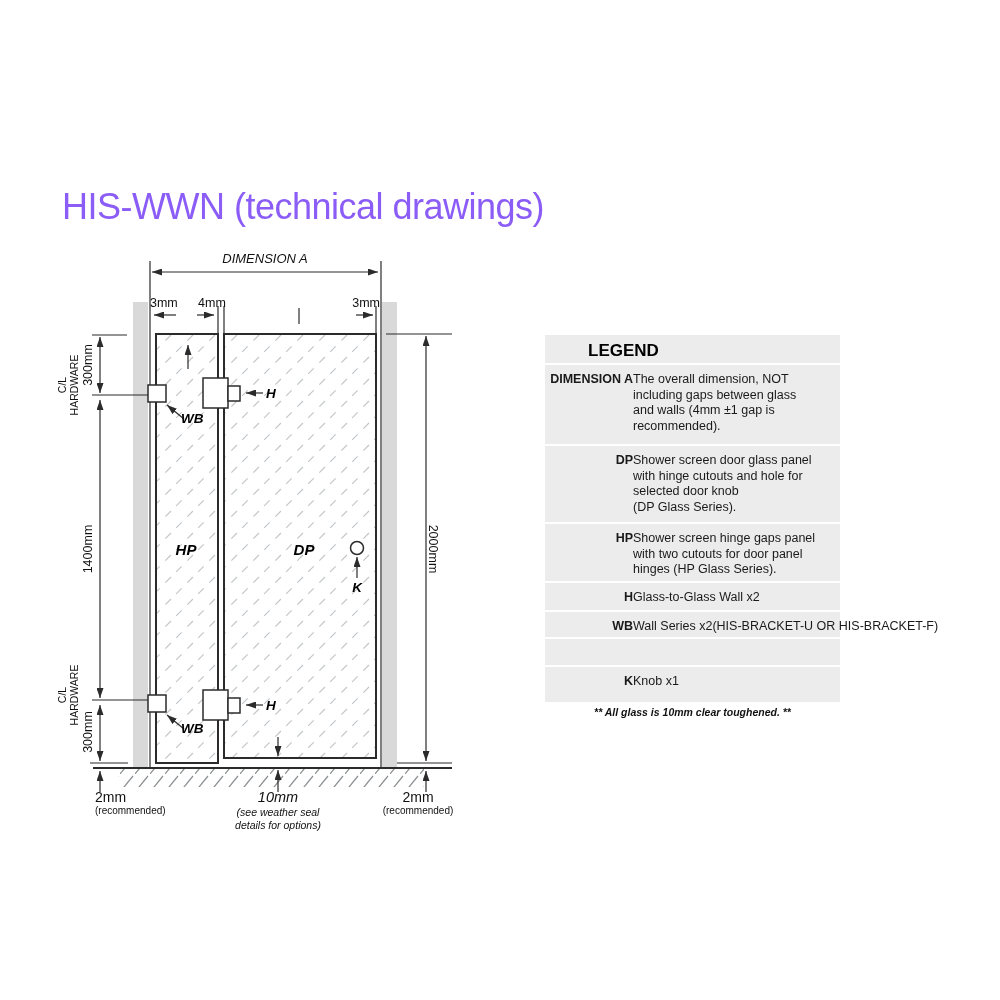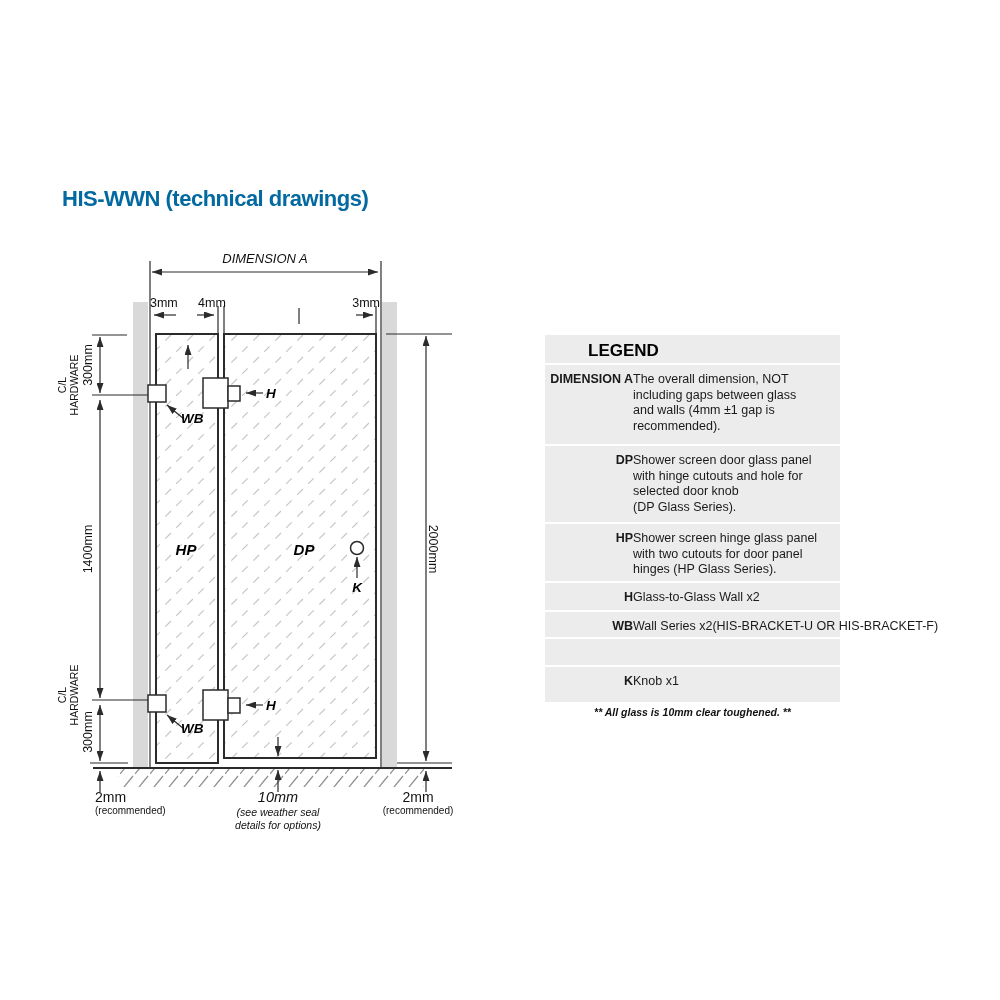--- a/index.html
+++ b/index.html
@@ -1,19 +1,19 @@
 <!DOCTYPE html>
 <html><head>
 <meta charset="utf-8">
 <style>
   html,body{margin:0;padding:0;background:#fff;}
   #page{position:relative;width:1000px;height:1000px;background:#fff;overflow:hidden;
         font-family:"Liberation Sans","DejaVu Sans",sans-serif;color:#1a1a1a;}
   .abs{position:absolute;}
-  .title{font-size:22px;font-weight:bold;letter-spacing:-0.5px;color:#0369a1;white-space:nowrap;}
+  .title{font-size:36px;font-weight:normal;letter-spacing:-0.5px;color:#8b5cf6;white-space:nowrap;}
   .dimlabel{font-size:12.5px;color:#111;white-space:nowrap;}
   .ital{font-style:italic;}
   .vtext{display:flex;align-items:center;justify-content:center;text-align:center;}
   .rotccw{transform:rotate(-90deg);}
   .rotcw{transform:rotate(90deg);}
   .cl{font-size:10.5px;line-height:12.5px;white-space:pre-line;color:#111;}
   .hwlabel{font-size:13.5px;font-weight:bold;font-style:italic;color:#000;white-space:nowrap;}
   .panellabel{font-size:15px;font-weight:bold;font-style:italic;color:#000;}
   .note-sm{font-size:10px;color:#111;white-space:pre-line;}
   .ctr{text-align:center;}
@@ -153,21 +153,21 @@
     </div>
     <div class="lg-row" style="height:78px;">
       <div class="lg-term">DP</div>
       <div class="lg-desc">Shower screen door glass panel
 with hinge cutouts and hole for
 selected door knob
 (DP Glass Series).</div>
     </div>
     <div class="lg-row" style="height:59px;">
       <div class="lg-term">HP</div>
-      <div class="lg-desc">Shower screen hinge glass panel
+      <div class="lg-desc">Shower screen hinge gaps panel
 with two cutouts for door panel
 hinges (HP Glass Series).</div>
     </div>
     <div class="lg-row" style="height:29px;">
       <div class="lg-term">H</div>
       <div class="lg-desc">Glass-to-Glass Wall x2</div>
     </div>
     <div class="lg-row" style="height:27px;">
       <div class="lg-term">WB</div>
       <div class="lg-desc">Wall Series x2(HIS-BRACKET-U OR HIS-BRACKET-F)</div>

